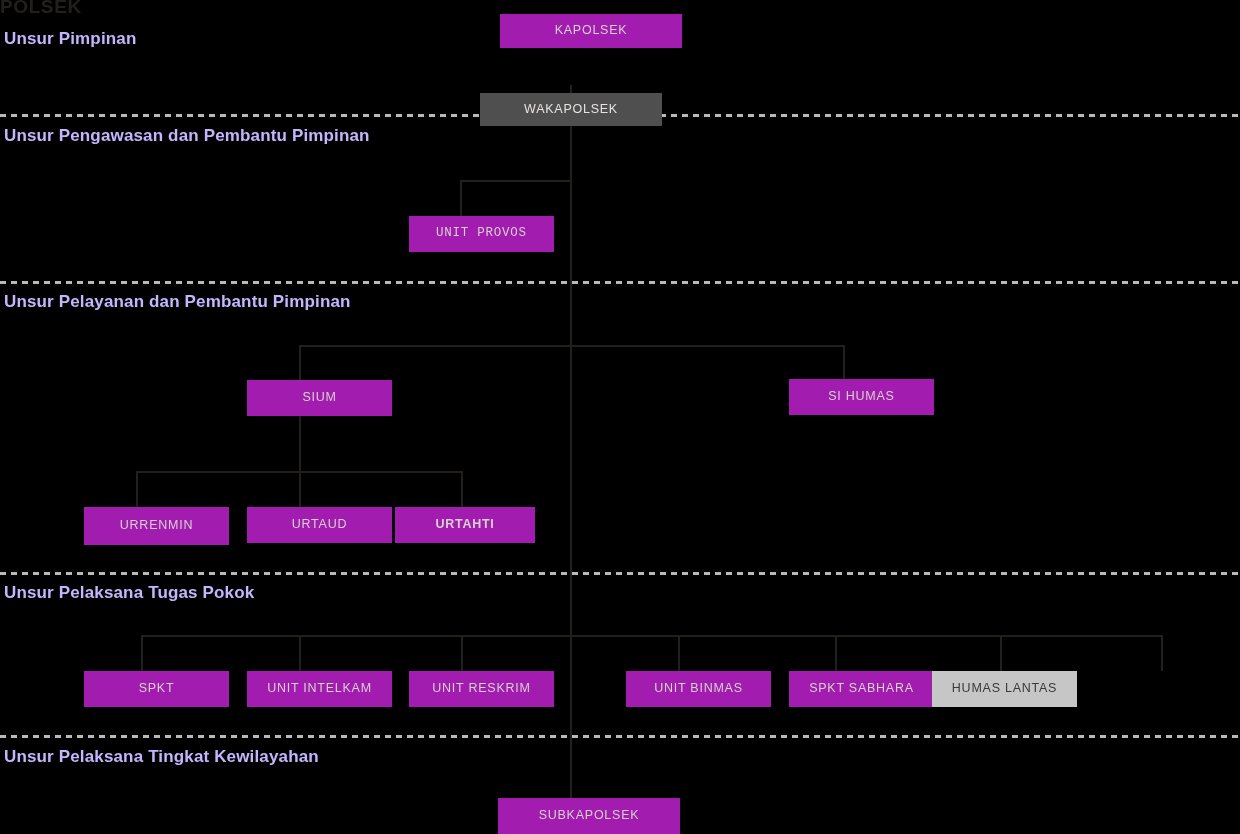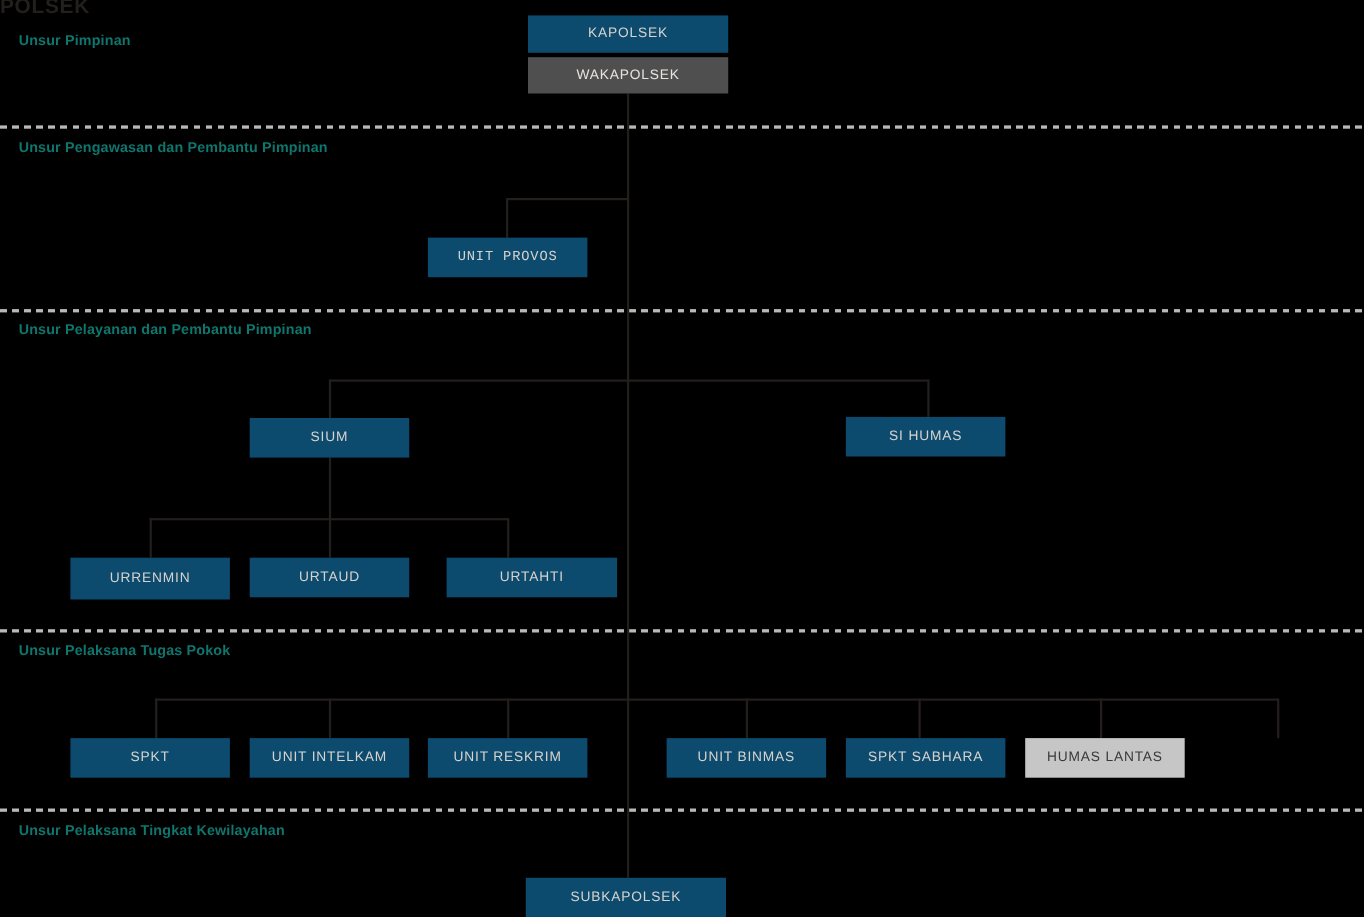--- a/index.html
+++ b/index.html
@@ -25,25 +25,25 @@
     left: 0px;
     top: -4px;
     font-size: 19px;
     font-weight: bold;
     letter-spacing: 0.6px;
     color: #231f1d;
     white-space: nowrap;
   }
   .section-label {
     position: absolute;
-    left: 17px;
-    font-size: 13px;
+    left: 4px;
+    font-size: 17px;
     font-weight: bold;
     letter-spacing: 0.15px;
-    color: #0f766e;
+    color: #c4b5fd;
     white-space: nowrap;
   }
 
   
   .divider {
     position: absolute;
     left: 0px;
     width: 1240px;
     height: 3px;
     background-image: repeating-linear-gradient(
@@ -71,26 +71,28 @@
     display: flex;
     align-items: center;
     justify-content: center;
     font-size: 12.5px;
     letter-spacing: 0.75px;
     text-align: center;
     box-sizing: border-box;
     line-height: 1.1;
   }
   .box.dark {
-    background: #0c4a6e;
+    background: #a21caf;
     color: #d6d2cd;
+    margin-left: 20px;
   }
   .box.mid {
     background: #4f4f4f;
     color: #e6e3e0;
+    margin-top: 41px;
   }
   .box.light {
     background: #c6c6c6;
     color: #3a3a3a;
   }
 </style>
 </head>
 <body>
 
 <div id="chart">
@@ -135,21 +137,21 @@
   <div class="box dark" style="left:480px; top:14px; width:182px; height:34px;">KAPOLSEK</div>
   <div class="box mid" style="left:480px; top:52px; width:182px; height:33px;">WAKAPOLSEK</div>
 
   <div class="box dark" style="left:389px; top:216px; width:145px; height:36px;font-family:Liberation Mono, monospace;">UNIT PROVOS</div>
 
   <div class="box dark" style="left:227px; top:380px; width:145px; height:36px;">SIUM</div>
   <div class="box dark" style="left:769px; top:379px; width:145px; height:36px;">SI HUMAS</div>
 
   <div class="box dark" style="left:64px;  top:507px; width:145px; height:38px;">URRENMIN</div>
   <div class="box dark" style="left:227px; top:507px; width:145px; height:36px;">URTAUD</div>
-  <div class="box dark" style="left:406px; top:507px; width:155px; height:36px;">URTAHTI</div>
+  <div class="box dark" style="left:375px; top:507px; width:140px; height:36px;font-weight:bold;">URTAHTI</div>
 
   <div class="box dark" style="left:64px;   top:671px; width:145px; height:36px;">SPKT</div>
   <div class="box dark" style="left:227px;  top:671px; width:145px; height:36px;">UNIT INTELKAM</div>
   <div class="box dark" style="left:389px;  top:671px; width:145px; height:36px;">UNIT RESKRIM</div>
   <div class="box dark" style="left:606px;  top:671px; width:145px; height:36px;">UNIT BINMAS</div>
   <div class="box dark" style="left:769px;  top:671px; width:145px; height:36px;">SPKT SABHARA</div>
   <div class="box light" style="left:932px;  top:671px; width:145px; height:36px;">HUMAS LANTAS</div>
 
   <div class="box dark" style="left:478px; top:798px; width:182px; height:36px;">SUBKAPOLSEK</div>
 

